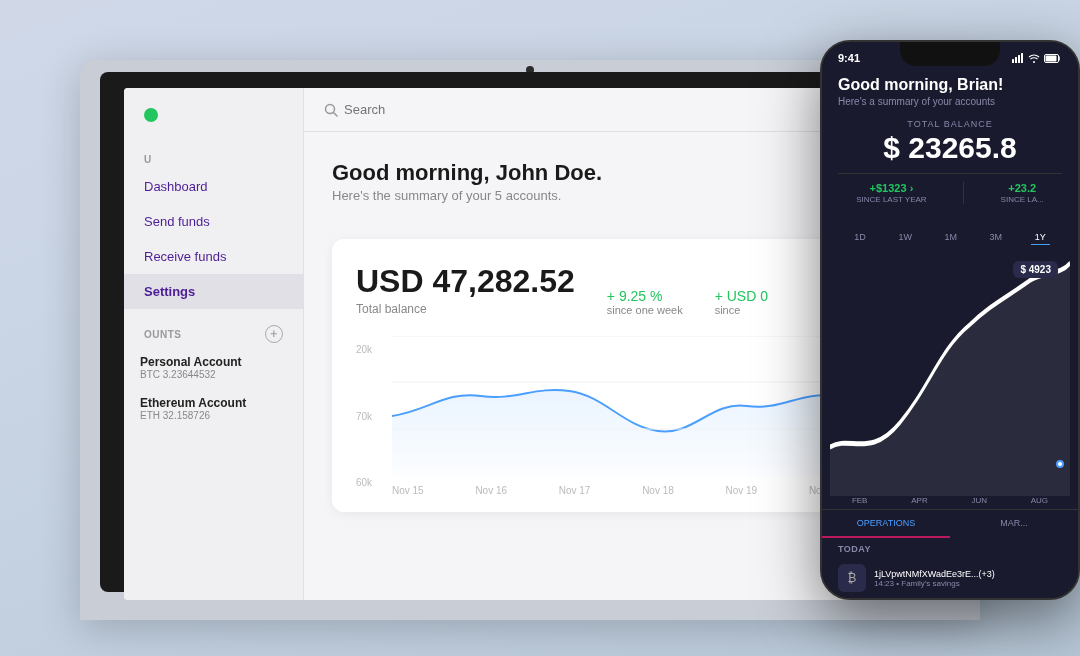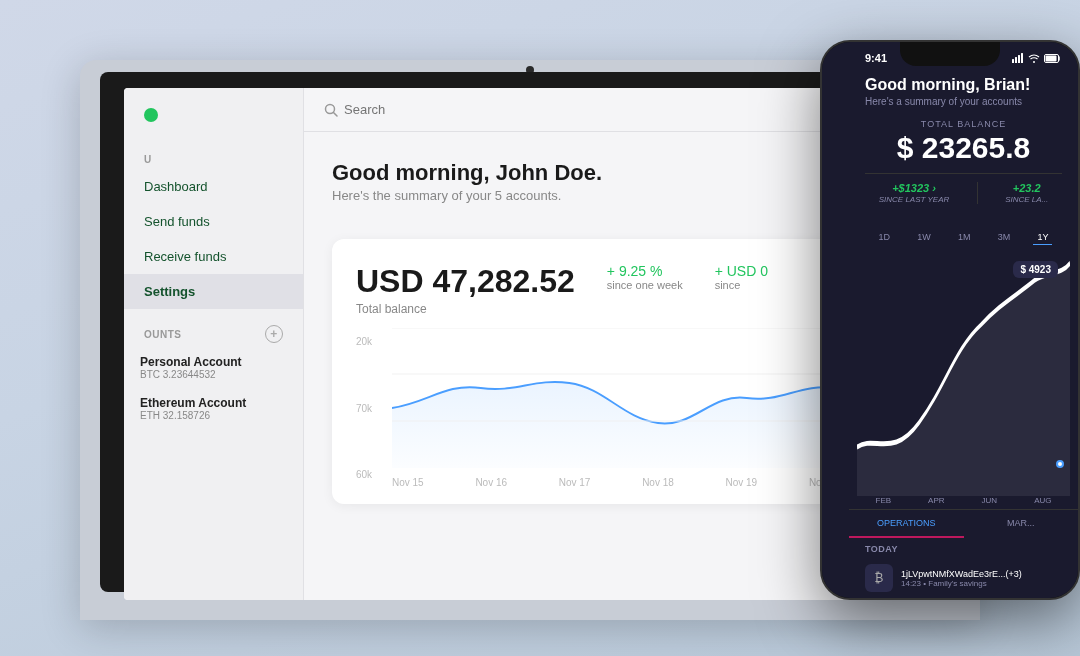--- a/index.html
+++ b/index.html
@@ -81,21 +81,21 @@
       font-size: 10px;
       font-weight: 700;
       color: #999;
       letter-spacing: 0.5px;
       text-transform: uppercase;
     }
     .sidebar-nav-item {
       padding: 10px 20px;
       font-size: 13px;
       font-weight: 500;
-      color: #14532d;
+      color: #4c1d95;
       cursor: pointer;
       border-radius: 0;
     }
     .sidebar-nav-item.active {
       background: #e0e0e6;
       font-weight: 600;
     }
     .sidebar-accounts-header {
       padding: 16px 20px 4px 20px;
       font-size: 10px;
@@ -222,23 +222,23 @@
 
     
     .balance-area {
       background: white;
       border-radius: 12px;
       padding: 24px 24px 16px 24px;
       box-shadow: 0 2px 12px rgba(0,0,0,0.06);
     }
     .balance-row {
       display: flex;
-      align-items: flex-start;
+      align-items: flex-end;
       gap: 32px;
-      margin-bottom: 12px;
+      margin-bottom: 20px;
     }
     .balance-main {
       font-size: 32px;
       font-weight: 700;
       color: #1a1a1a;
     }
     .balance-label {
       font-size: 12px;
       color: #888;
       margin-top: 2px;
@@ -311,21 +311,20 @@
       border-radius: 0 0 16px 16px;
       z-index: 10;
     }
     .phone-screen {
       width: 100%;
       height: 100%;
       background: #1a1a2e;
       display: flex;
       flex-direction: column;
       overflow: hidden;
-      padding-left: 27px;
     }
     .phone-status-bar {
       display: flex;
       justify-content: space-between;
       padding: 10px 16px 4px 16px;
       font-size: 11px;
       color: white;
       font-weight: 600;
     }
     .phone-status-icons {
@@ -358,21 +357,20 @@
       color: white;
       text-align: center;
       margin-top: 2px;
     }
     .phone-stats-row {
       display: flex;
       justify-content: space-around;
       margin-top: 8px;
       border-top: 1px solid #333;
       padding-top: 8px;
-      font-style: italic;
     }
     .phone-stat-item {
       text-align: center;
     }
     .phone-stat-value {
       font-size: 11px;
       color: #22c55e;
       font-weight: 600;
     }
     .phone-stat-label {

